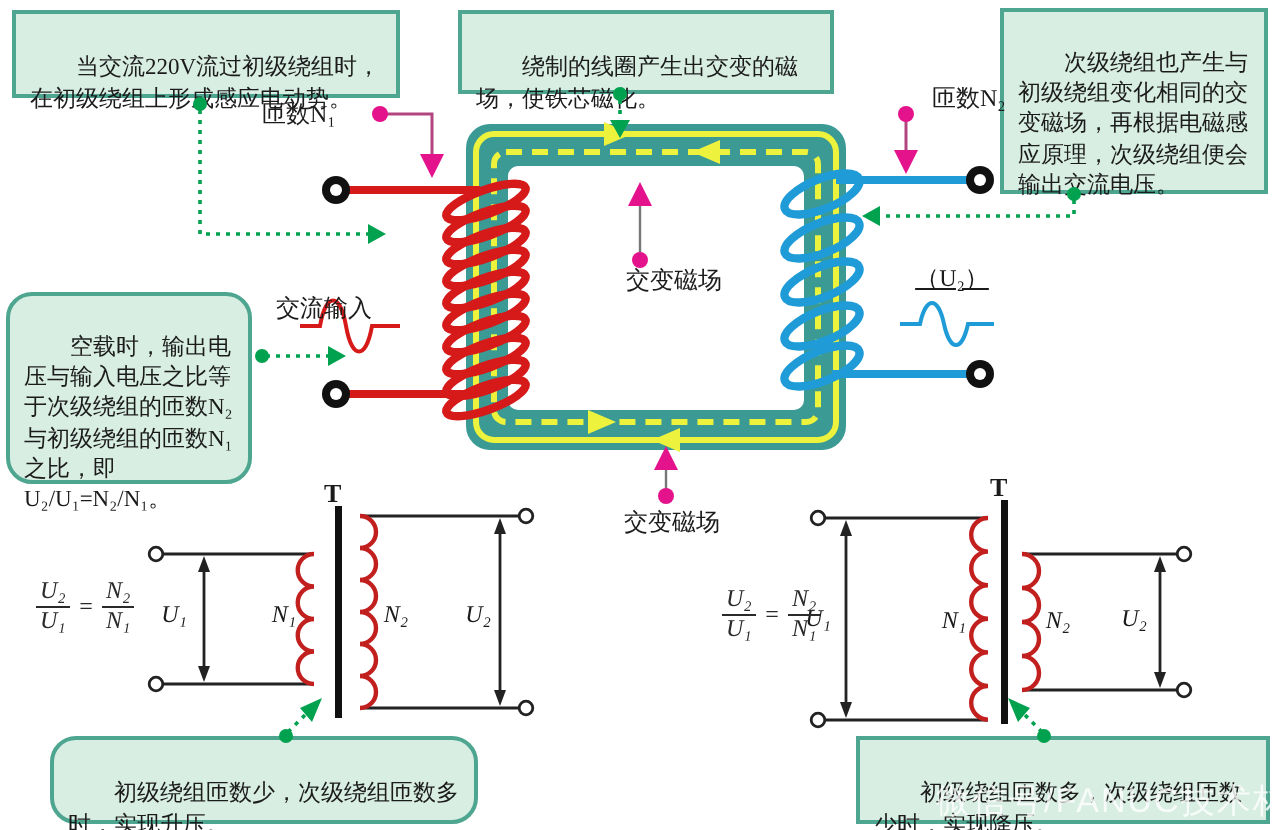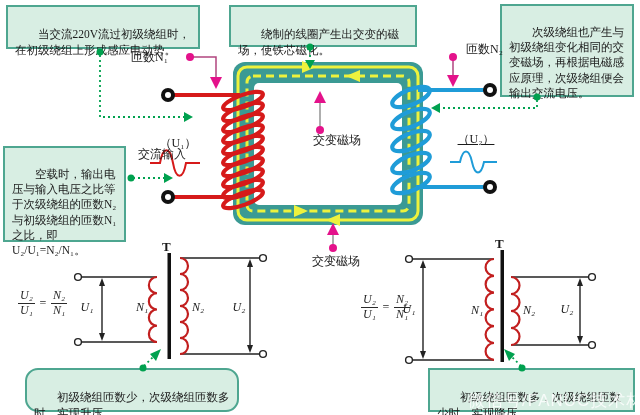--- a/index.html
+++ b/index.html
@@ -28,21 +28,21 @@
                font-size:17px; letter-spacing:1px; white-space:nowrap; }
 </style>
 </head>
 <body>
 
 <div class="stage">
 
   <div class="callout" style="left:6px; top:5px; width:194px; height:44px;">当交流220V流过初级绕组时，在初级绕组上形成感应电动势。</div>
   <div class="callout" style="left:229px; top:5px; width:188px; height:40px;">绕制的线圈产生出交变的磁场，使铁芯磁化。</div>
   <div class="callout" style="left:500px; top:4px; width:134px; height:93px; line-height:1.32;">次级绕组也产生与初级绕组变化相同的交变磁场，再根据电磁感应原理，次级绕组便会输出交流电压。</div>
-  <div class="callout" style="left:3px; top:146px; width:123px; height:96px; line-height:1.32;">空载时，输出电压与输入电压之比等于次级绕组的匝数N₂与初级绕组的匝数N₁之比，即U₂/U₁=N₂/N₁。</div>
+  <div class="callout" style="left:3px; top:146px; width:123px; height:96px; line-height:1.32;border-radius:13px;">空载时，输出电压与输入电压之比等于次级绕组的匝数N₂与初级绕组的匝数N₁之比，即U₂/U₁=N₂/N₁。</div>
   <div class="callout" style="left:25px; top:368px; width:214px; height:44px;border-radius:13px;">初级绕组匝数少，次级绕组匝数多时，实现升压。</div>
   <div class="callout" style="left:428px; top:368px; width:207px; height:44px;">初级绕组匝数多，次级绕组匝数少时，实现降压。</div>
 
   <svg class="gfx" width="640" height="415" viewBox="0 0 640 415">
 
     <g>
       <rect x="233" y="62" width="190" height="163" rx="12" fill="#3b9a94"></rect>
       <rect x="238" y="67" width="180" height="153" rx="9" fill="none" stroke="#edf23d" stroke-width="3"></rect>
       <rect x="247" y="76" width="162" height="135" rx="6" fill="none" stroke="#edf23d" stroke-width="3" stroke-dasharray="8,5"></rect>
       <rect x="254" y="83" width="148" height="122" rx="5" fill="#ffffff"></rect>
@@ -182,21 +182,20 @@
         <polygon points="577,286 583,286 580,278"></polygon>
           <polygon points="577,336 583,336 580,344"></polygon>
       </g>
     </g>
   </svg>
 
   <div class="lbl" style="left:131px; top:49px;">匝数N₁</div>
   <div class="lbl" style="left:428px; top:41px;margin-left:38px;">匝数N₂</div>
 
   <div class="lbl" style="left:130px; top:121px; width:64px;margin-top:25px;">交流输入</div>
-  <div class="lbl" style="left:146px; top:135px; width:64px;">（U₁）</div>
   <div class="lbl" style="left:444px; top:131px; width:64px;text-decoration:underline;">（U₂）</div>
 
   <div class="lbl" style="left:305px; top:132px; width:64px;">交变磁场</div>
   <div class="lbl" style="left:304px; top:253px; width:64px;">交变磁场</div>
 
   <div class="lbl tlabel" style="left:162px; top:239px;">T</div>
   <div class="lbl var" style="left:76px;  top:300px; width:22px;">U₁</div>
   <div class="lbl var" style="left:131px; top:300px; width:22px;">N₁</div>
   <div class="lbl var" style="left:187px; top:300px; width:22px;">N₂</div>
   <div class="lbl var" style="left:228px; top:300px; width:22px;">U₂</div>

